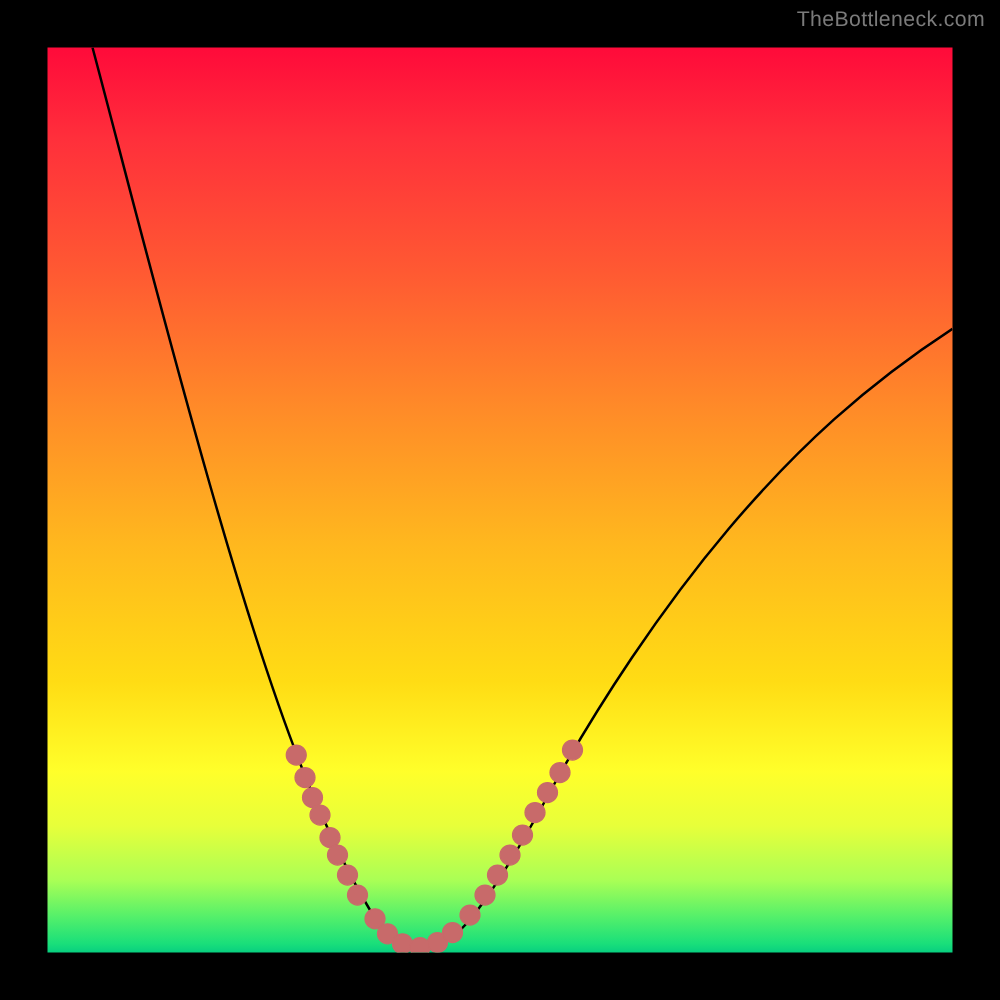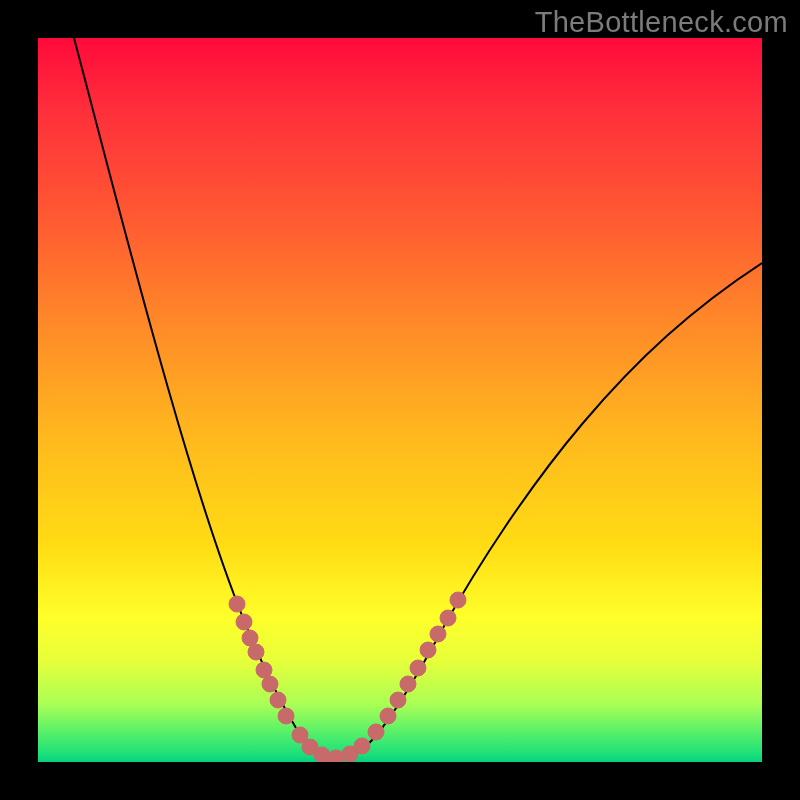--- a/index.html
+++ b/index.html
@@ -36,21 +36,21 @@
       #55f06a 96%,
       #1adf7a 99%,
       #08cf80 100%
     );
   }
   .watermark {
     position: absolute;
     top: 6px;
     right: 12px;
     color: #7b7b7b;
-    font-size: 29px;
+    font-size: 17px;
     letter-spacing: 0.3px;
     font-weight: 500;
     user-select: none;
   }
   svg {
     position: absolute;
     left: 0;
     top: 0;
   }
   .curve {

